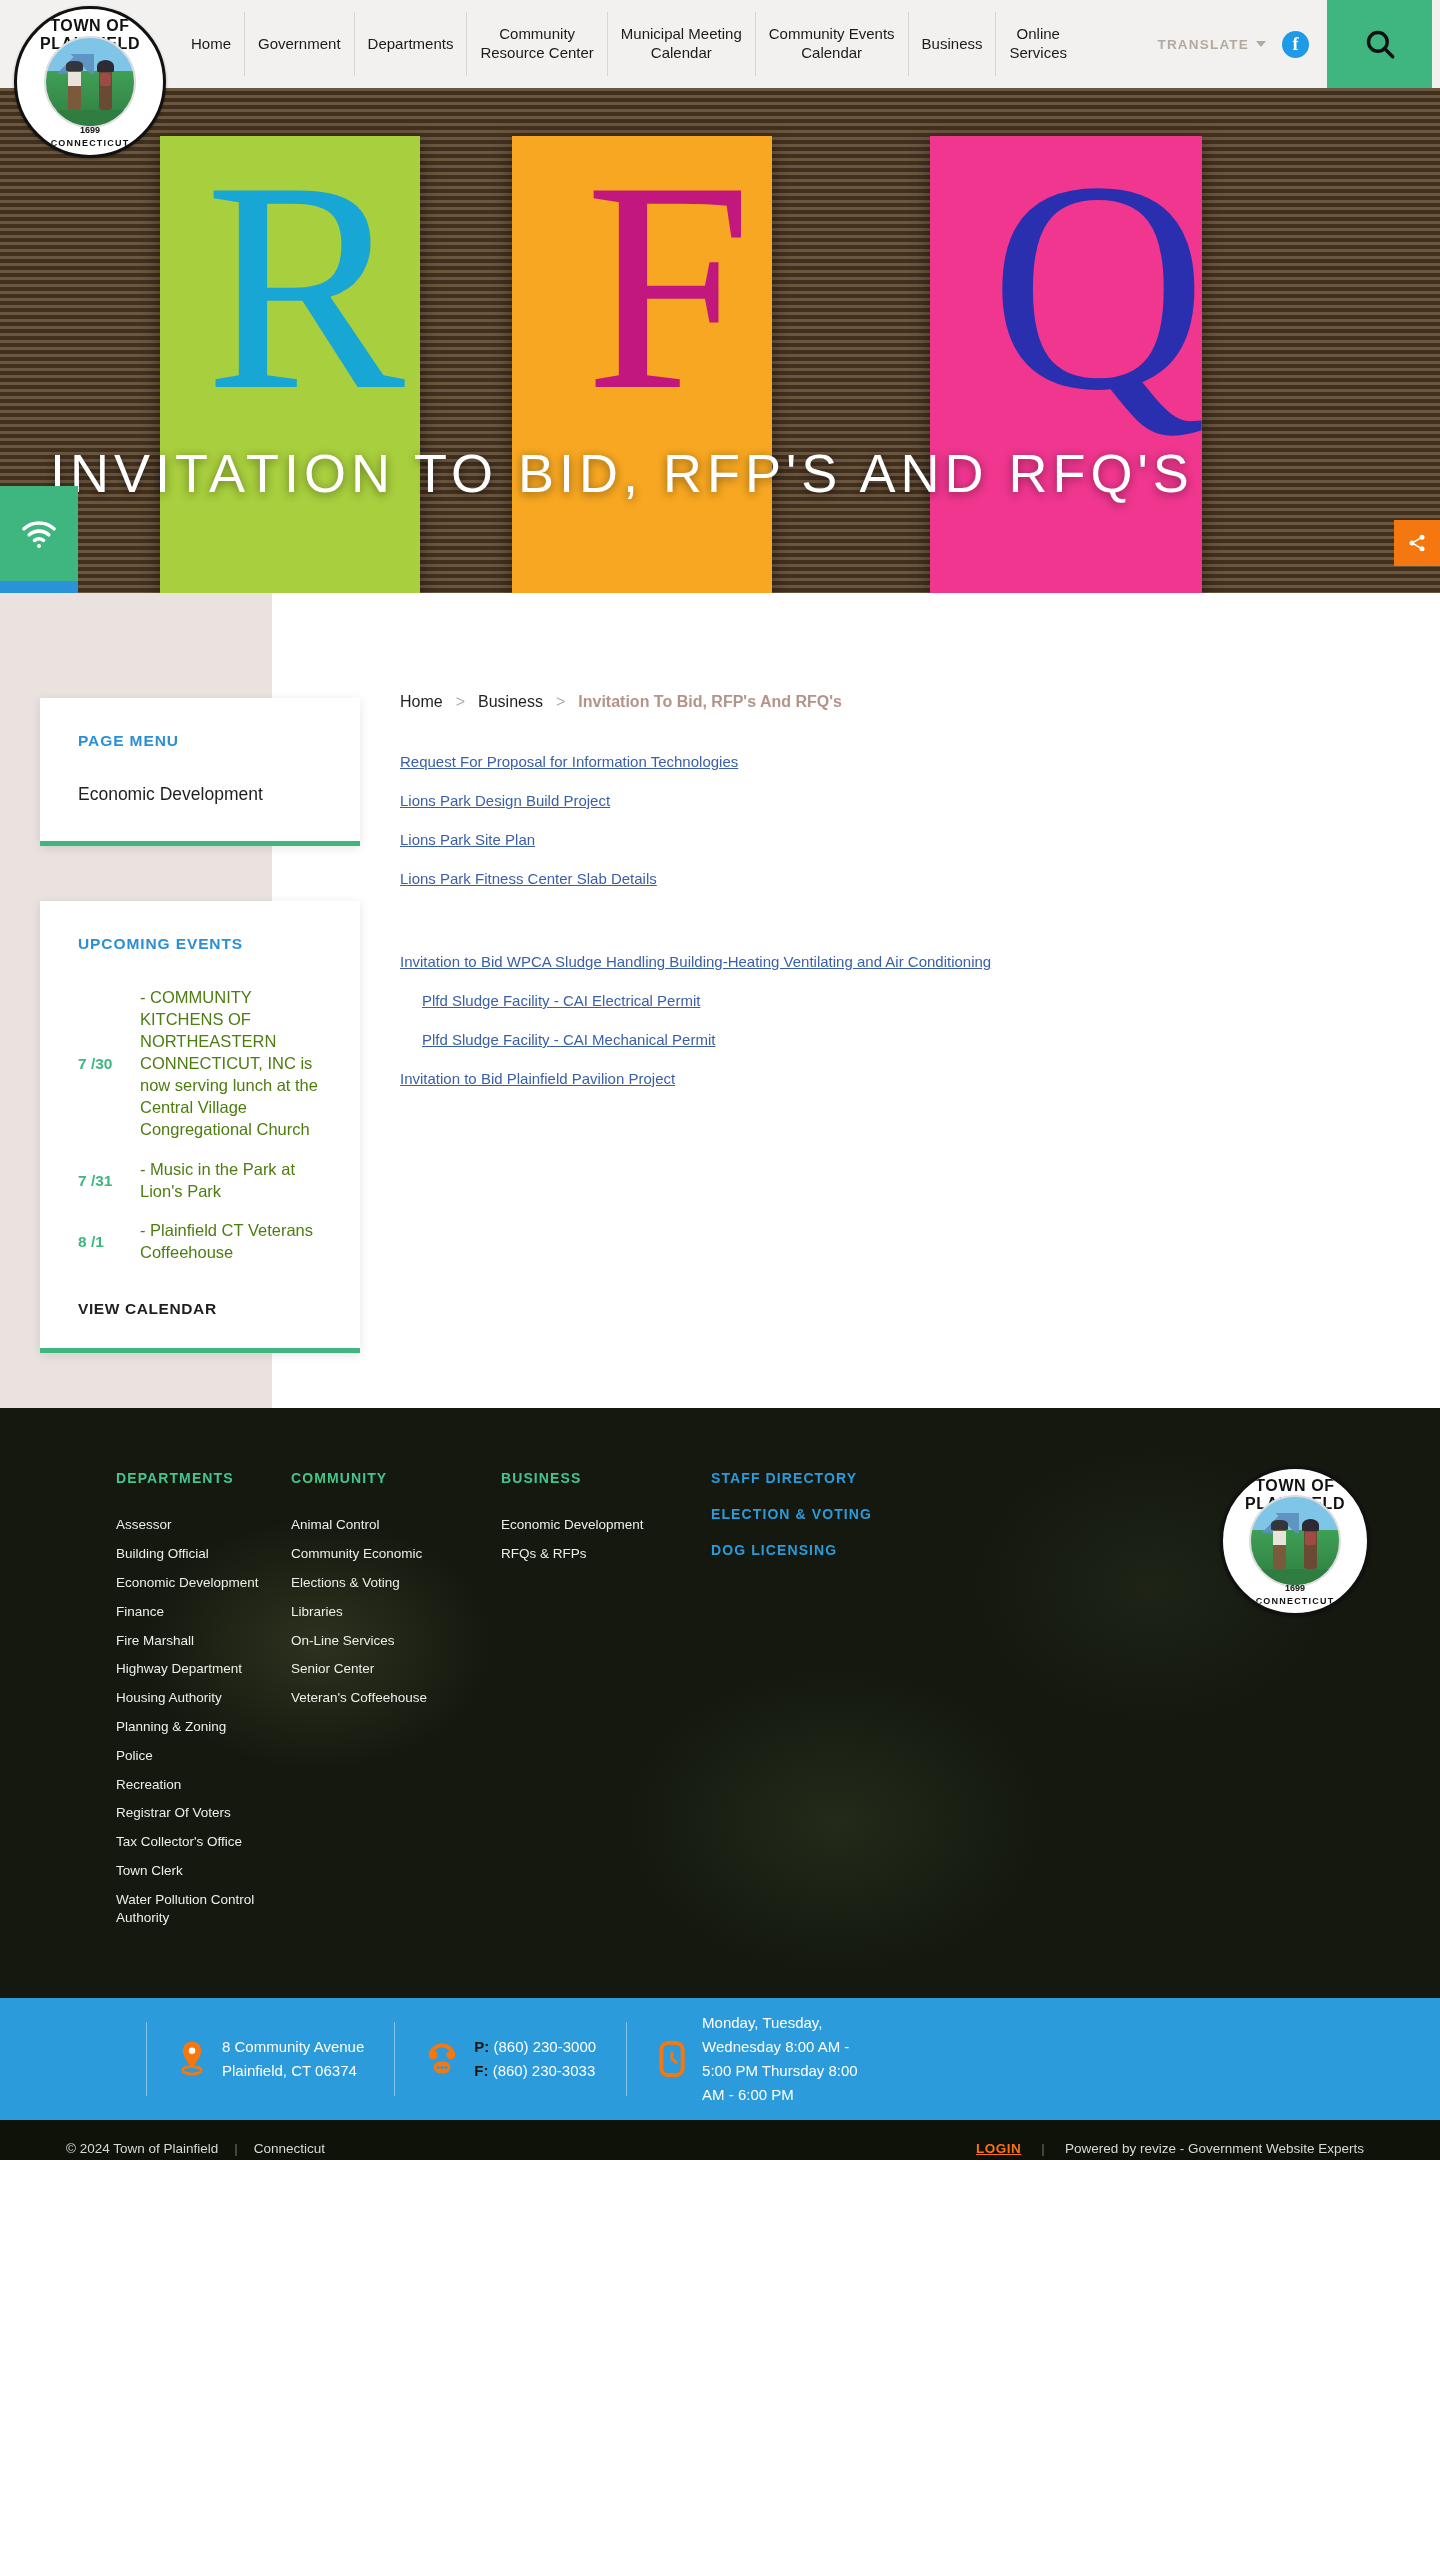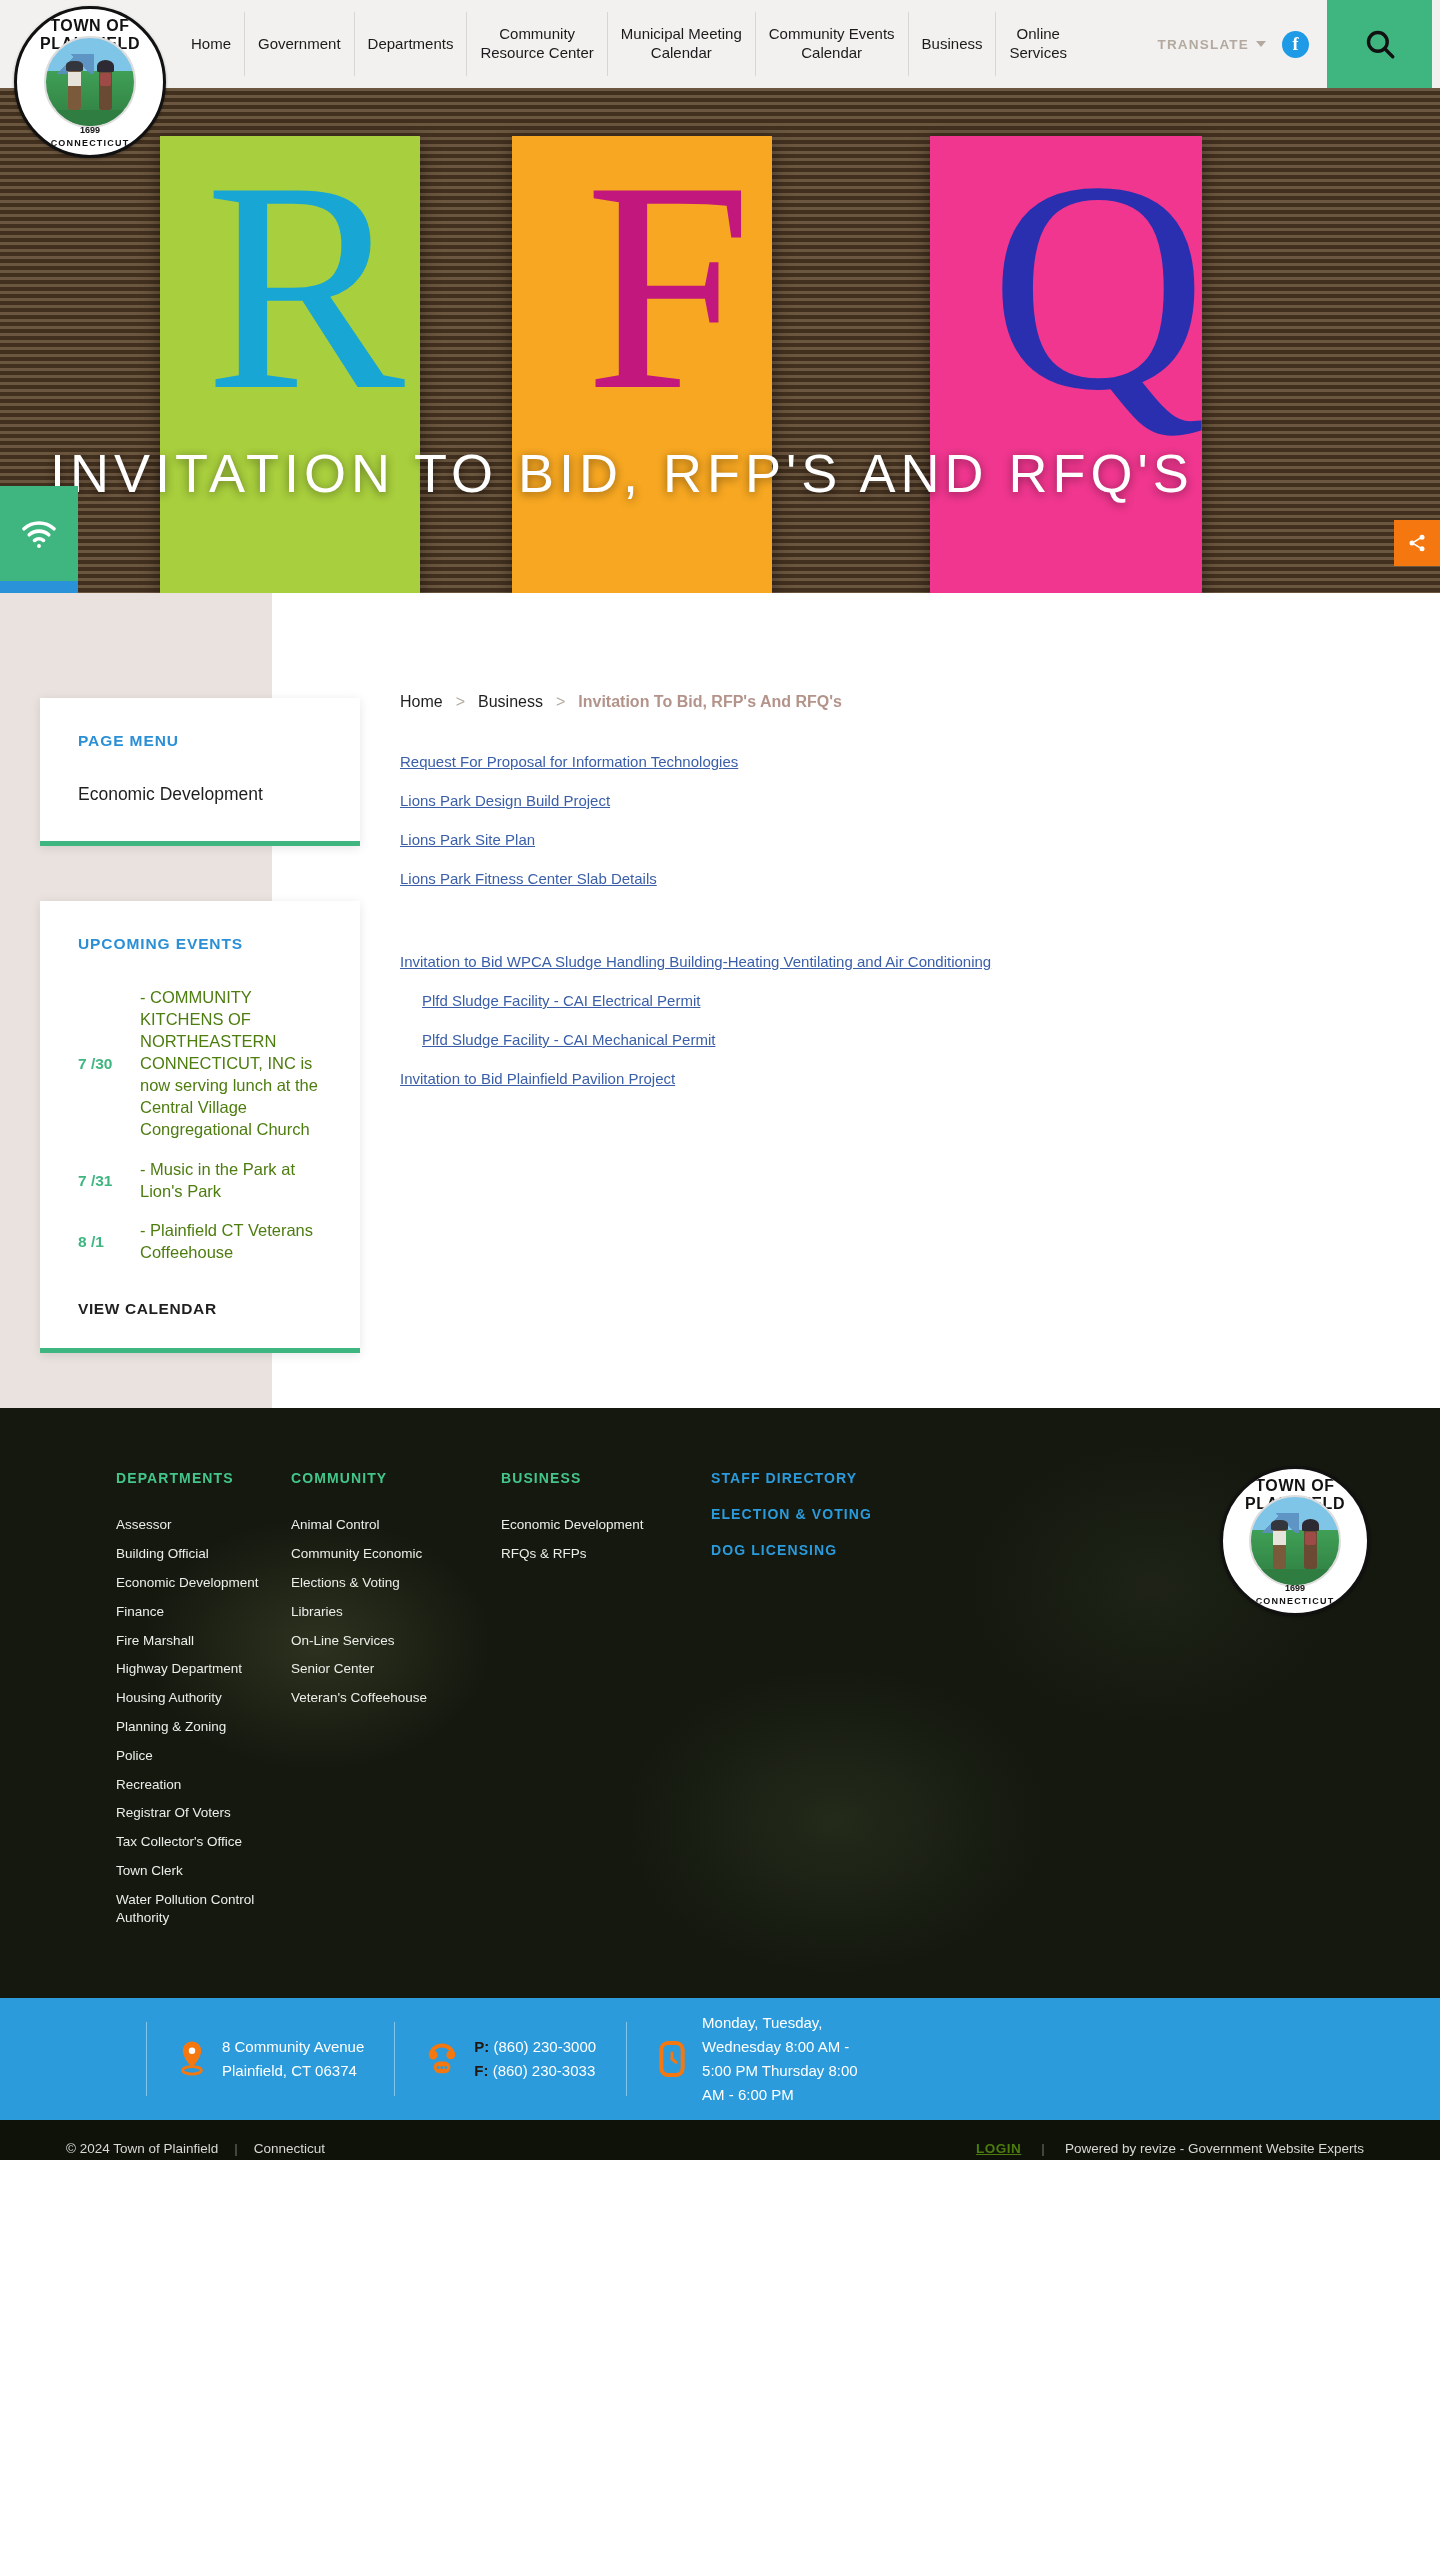--- a/index.html
+++ b/index.html
@@ -247,21 +247,21 @@
     height:40px;
     display:flex; align-items:center;
     padding:17px 76px 0 66px;
     font-size:13.5px;
     color:#d8d8d4;
     position:relative;
     text-align:center;
   }
   .copybar .right { margin-left:auto; display:flex; align-items:center; gap:20px; }
   .copybar .pipe { color:#6e6e68; }
-  .login { color:#4d7c0f; font-weight:bold; text-decoration:underline; letter-spacing:.5px; cursor:pointer; }
+  .login { color:#f97316; font-weight:bold; text-decoration:underline; letter-spacing:.5px; cursor:pointer; }
 </style>
 </head>
 <body>
 
 <div class="header">
 
   <div class="logo-wrap">
     <div class="seal">
       <div class="toptext">TOWN OF PLAINFIELD</div>
       <div class="seal-inner">

